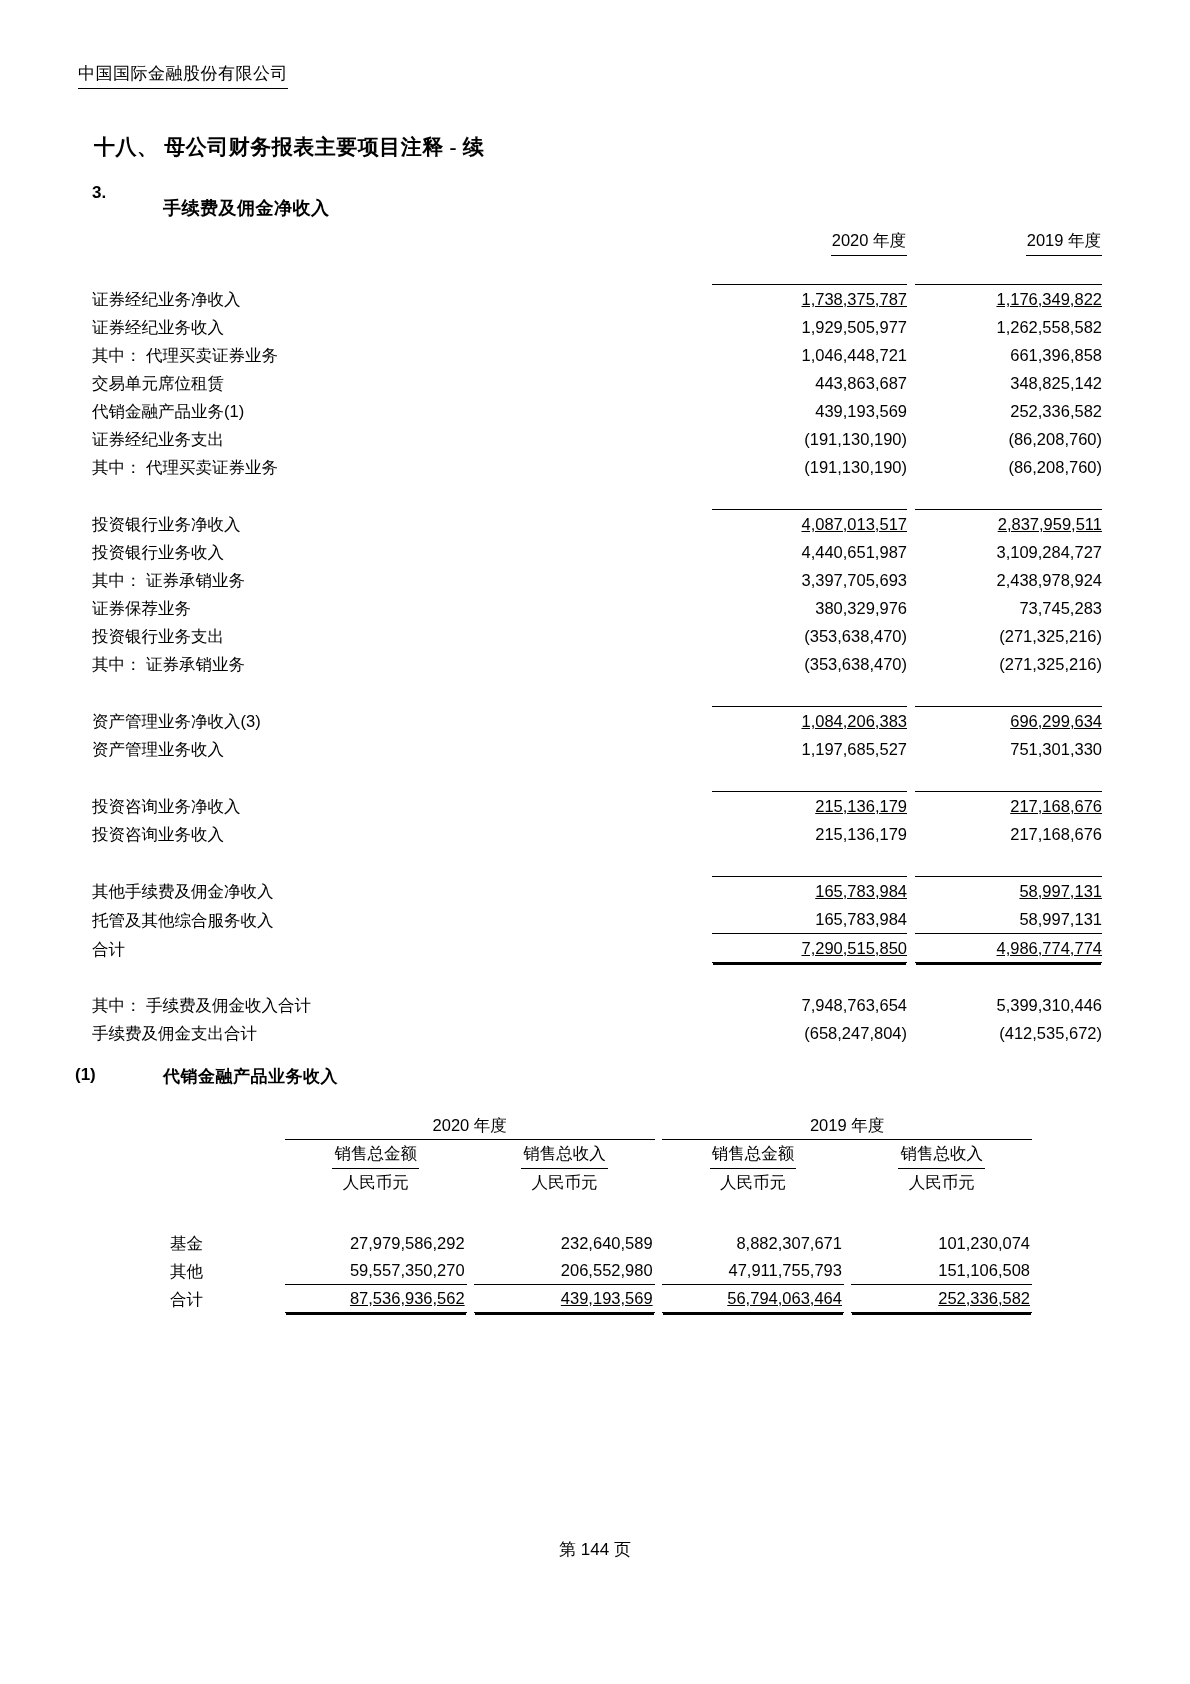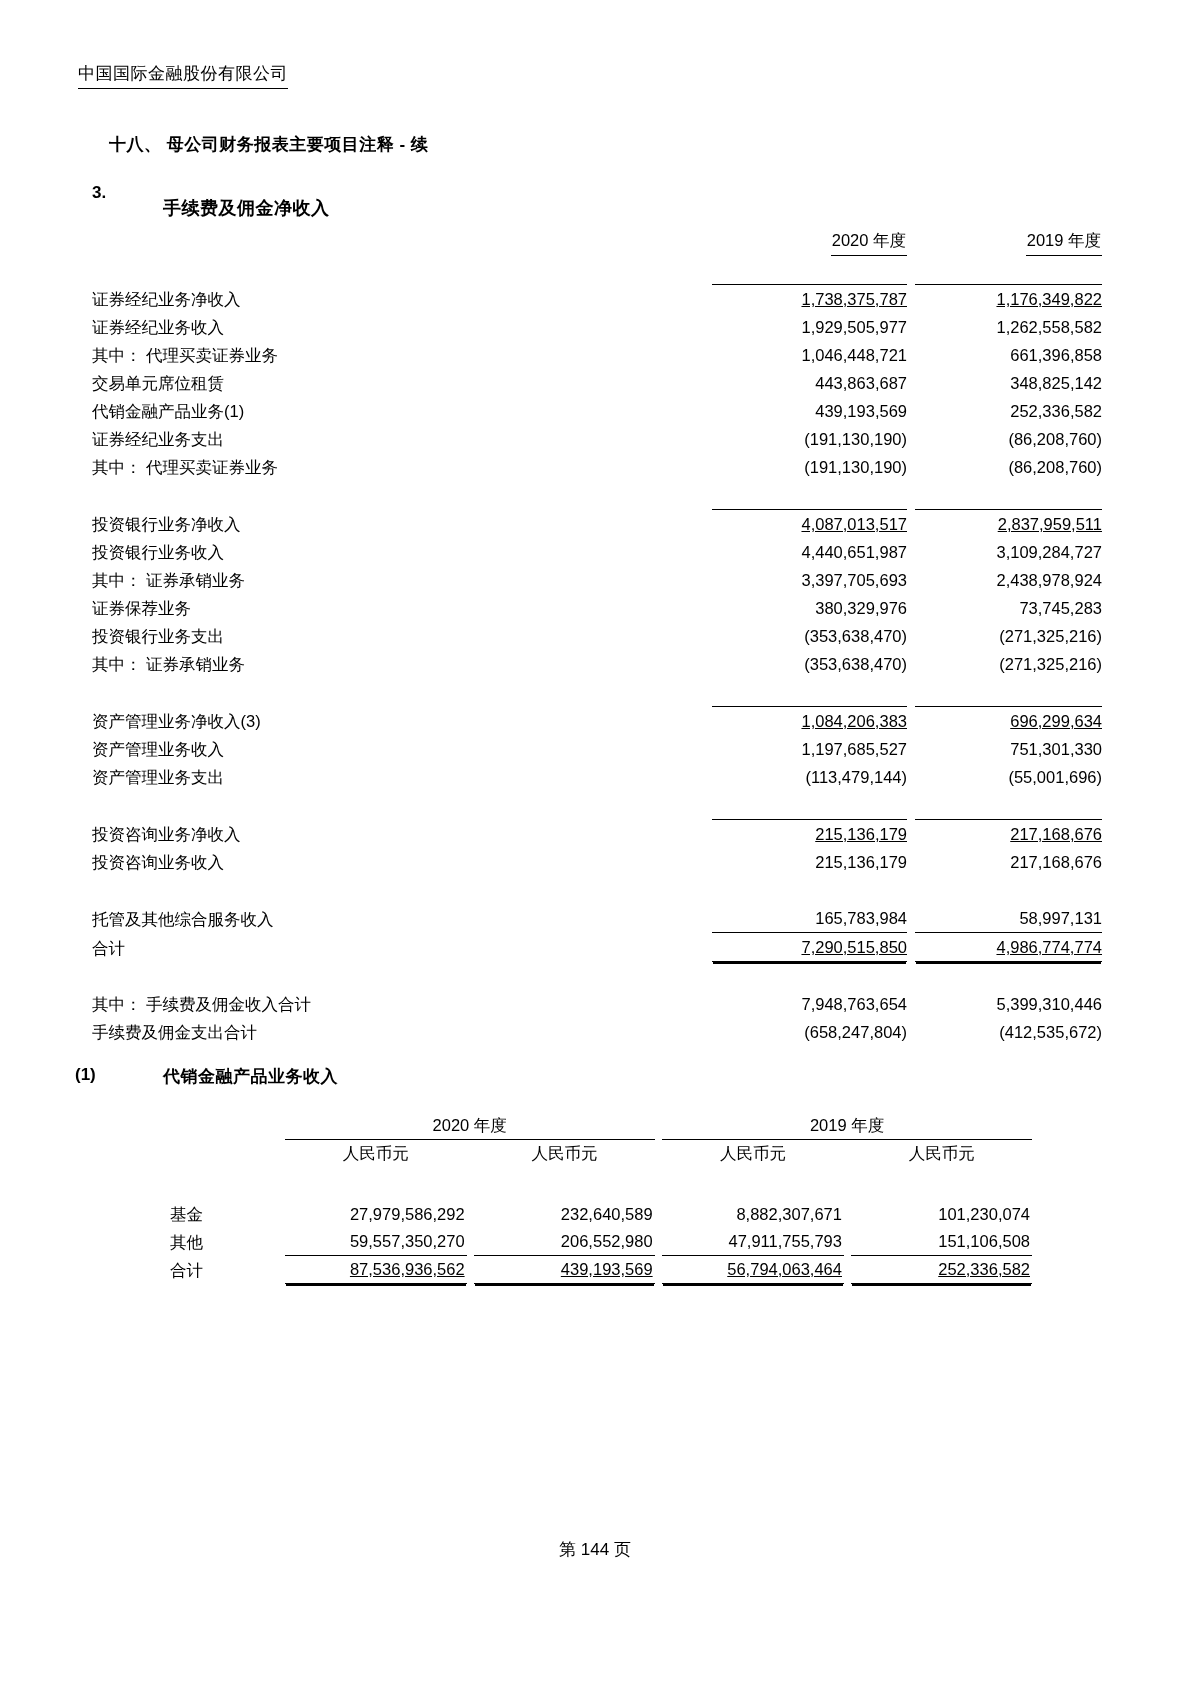--- a/index.html
+++ b/index.html
@@ -26,25 +26,25 @@
     left: 78px;
     top: 62px;
     font-size: 17px;
     letter-spacing: 0.5px;
     border-bottom: 1px solid #000;
     padding-bottom: 3px;
     font-family: "Liberation Sans", sans-serif;
   }
   .sec-title {
     position: absolute;
-    left: 109px;
+    left: 94px;
     top: 133px;
-    font-size: 17px;
+    font-size: 21px;
     font-weight: bold;
-    font-family: Liberation Sans, sans-serif;
+    font-family: Liberation Serif, serif;
     letter-spacing: 0.5px;
   }
   .note-num {
     position: absolute;
     left: 92px;
     top: 183px;
     font-size: 17px;
     font-weight: bold;
     font-family: "Liberation Sans", sans-serif;
   }
@@ -279,43 +279,43 @@
           <td class="num topline">1,084,206,383</td>
           <td></td>
           <td class="num topline">696,299,634</td>
         </tr>
         <tr>
           <td class="label i2">资产管理业务收入</td>
           <td class="num">1,197,685,527</td>
           <td></td>
           <td class="num">751,301,330</td>
         </tr>
-        <tr>
-          <td class="label i2">资产管理业务支出</td>
-          <td class="num">(113,479,144)</td>
-          <td></td>
-          <td class="num">(55,001,696)</td>
-        </tr>
         <tr class="spacer">
           <td colspan="4"></td>
         </tr>
         <tr>
           <td class="label i1">投资咨询业务净收入</td>
           <td class="num topline">215,136,179</td>
           <td></td>
           <td class="num topline">217,168,676</td>
         </tr>
         <tr>
           <td class="label i2">投资咨询业务收入</td>
           <td class="num">215,136,179</td>
           <td></td>
           <td class="num">217,168,676</td>
         </tr>
         <tr class="spacer">
           <td colspan="4"></td>
+        </tr>
+        <tr>
+          <td class="label i1">其他手续费及佣金净收入</td>
+          <td class="num topline">165,783,984</td>
+          <td></td>
+          <td class="num topline">58,997,131</td>
         </tr>
         <tr>
           <td class="label i2">托管及其他综合服务收入</td>
           <td class="num">165,783,984</td>
           <td></td>
           <td class="num">58,997,131</td>
         </tr>
         <tr>
           <td class="label i0">合计</td>
           <td class="num topline dbl-bottom">7,290,515,850</td>
@@ -354,20 +354,30 @@
         <col class="f2-gap">
         <col class="f2-c">
     </colgroup>
     <tbody>
       <tr>
         <td></td>
         <td class="c yr-span" colspan="3">2020 年度</td>
         <td></td>
         <td class="c yr-span" colspan="3">2019 年度</td>
       </tr>
+      <tr class="colhdr-u">
+        <td></td>
+        <td class="c"><span>销售总金额</span></td>
+        <td></td>
+        <td class="c"><span>销售总收入</span></td>
+        <td></td>
+        <td class="c"><span>销售总金额</span></td>
+        <td></td>
+        <td class="c"><span>销售总收入</span></td>
+      </tr>
       <tr>
         <td></td>
         <td class="c">人民币元</td>
         <td></td>
         <td class="c">人民币元</td>
         <td></td>
         <td class="c">人民币元</td>
         <td></td>
         <td class="c">人民币元</td>
       </tr>

